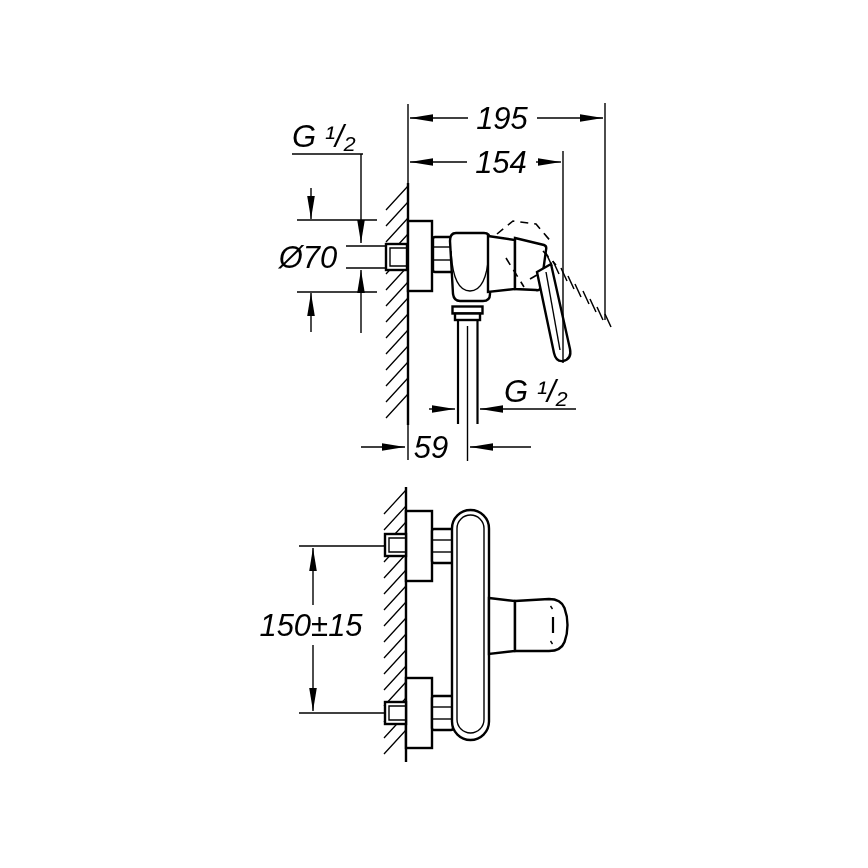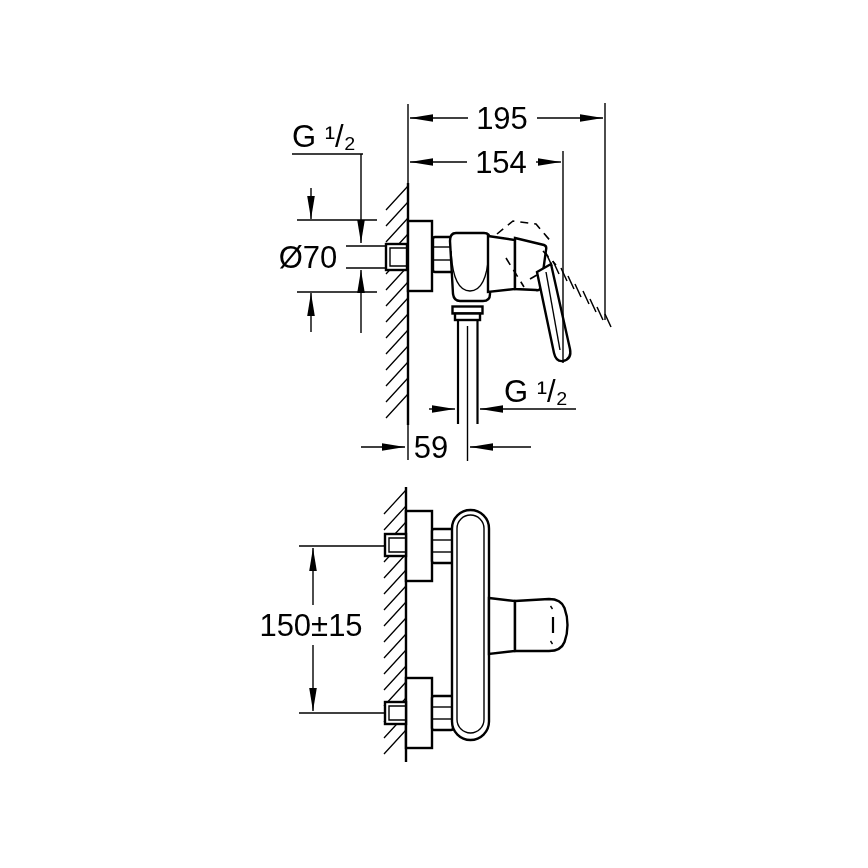--- a/index.html
+++ b/index.html
@@ -1,17 +1,17 @@
 <!DOCTYPE html>
 <html><head>
 <meta charset="utf-8">
 <style>
   html,body{margin:0;padding:0;background:#fff;}
   .canvas{position:relative;width:766px;height:868px;background:#ffffff;overflow:hidden;
-          font-family:"Liberation Sans", sans-serif;}
+          font-family:"Liberation Sans", sans-serif;font-style:italic;}
   svg{display:block;}
   .thick{stroke:#000;stroke-width:2.4;fill:none;}
   .med{stroke:#000;stroke-width:2.2;fill:none;}
   .thin{stroke:#000;stroke-width:1.4;fill:none;}
   .hatch{stroke:#000;stroke-width:1.3;fill:none;}
   .wfill{fill:#ffffff;}
   .nofill{fill:none;}
   .dashed{stroke:#000;stroke-width:1.6;fill:none;stroke-dasharray:8 6;}
   .motion{stroke:#000;stroke-width:1.5;fill:none;}
   .dimtext{font-family:"Liberation Sans", sans-serif;font-size:31px;fill:#000;}

